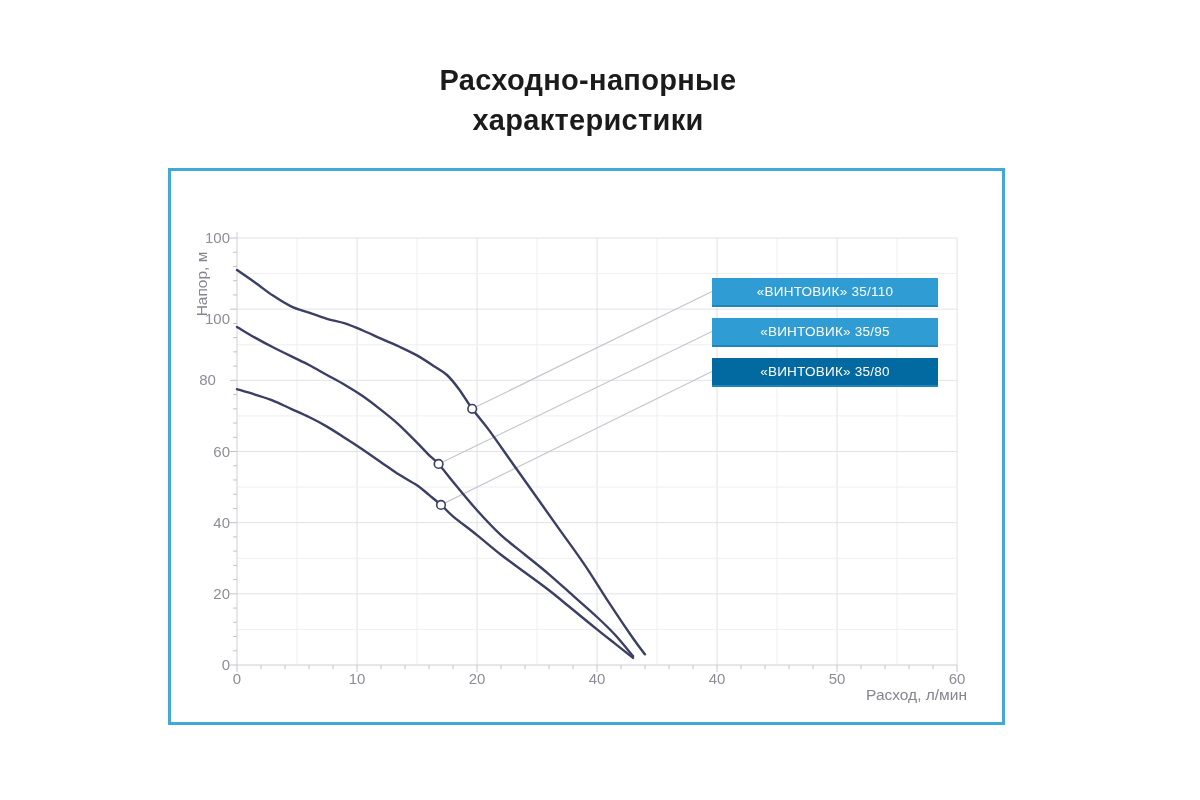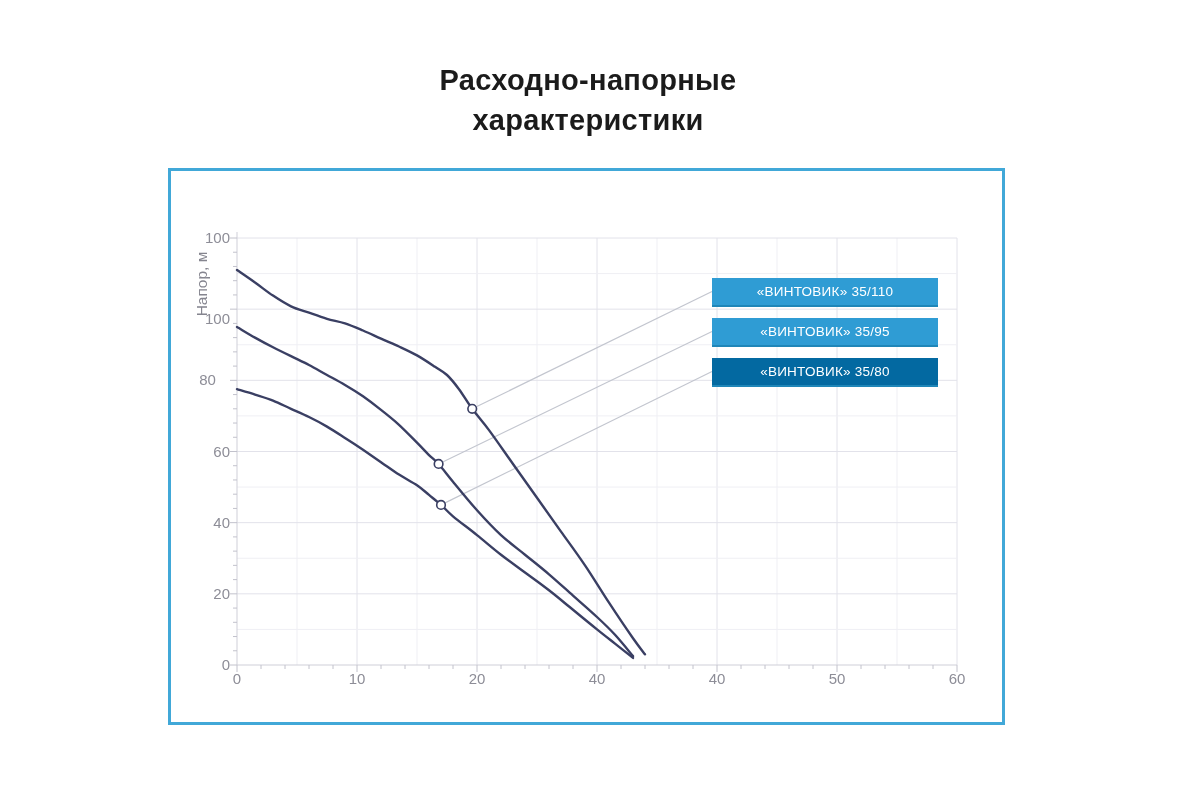--- a/index.html
+++ b/index.html
@@ -145,20 +145,21 @@
           <div class="tick-label x" style="left: 164px; top: 498px;">10</div>
           <div class="tick-label x" style="left: 284px; top: 498px;">20</div>
           <div class="tick-label x" style="left: 404px; top: 498px;">40</div>
           <div class="tick-label x" style="left: 524px; top: 498px;">40</div>
           <div class="tick-label x" style="left: 644px; top: 498px;">50</div>
           <div class="tick-label x" style="left: 764px; top: 498px;">60</div>
         </div>
 
       <div class="axis-label y" style="left:-29px;top:103px;">Напор, м</div>
 
+      <div class="axis-label x" style="left:576px;top:514px;">Расход, л/мин</div>
 
       <div class="chip" id="chip-0" style="left: 541px; top: 107px; background: rgb(47, 156, 212); border-bottom: 2px solid rgb(31, 134, 184);">
         <span>«ВИНТОВИК» 35/110</span>
       </div>
       <div class="chip" id="chip-1" style="left: 541px; top: 147px; background: rgb(47, 156, 212); border-bottom: 2px solid rgb(31, 134, 184); text-align: right;">
         <span>«ВИНТОВИК» 35/95</span>
       </div>
       <div class="chip" id="chip-2" style="left: 541px; top: 187px; background: #0369a1; border-bottom: 2px solid rgb(31, 134, 184);">
         <span>«ВИНТОВИК» 35/80</span>
       </div>

